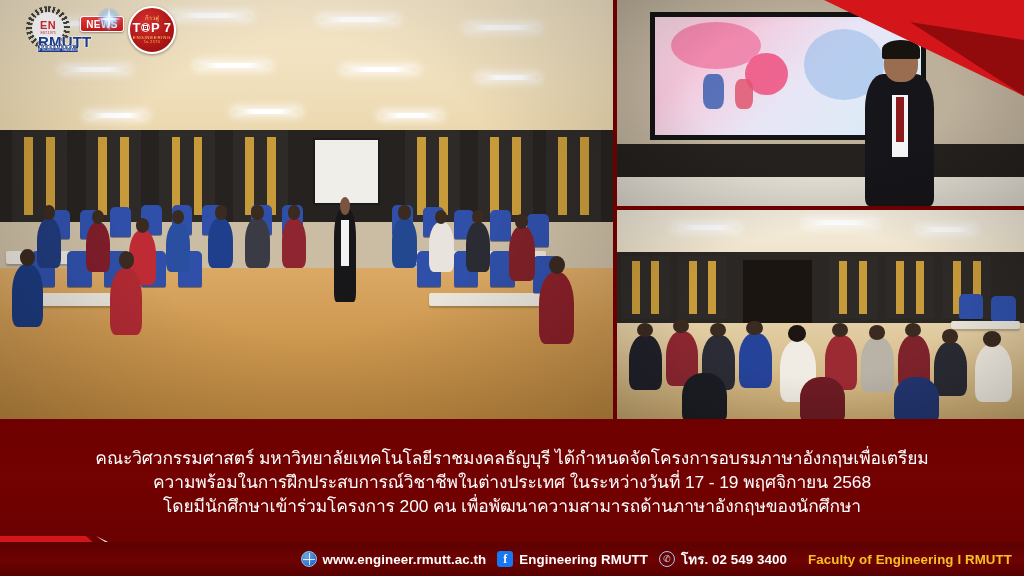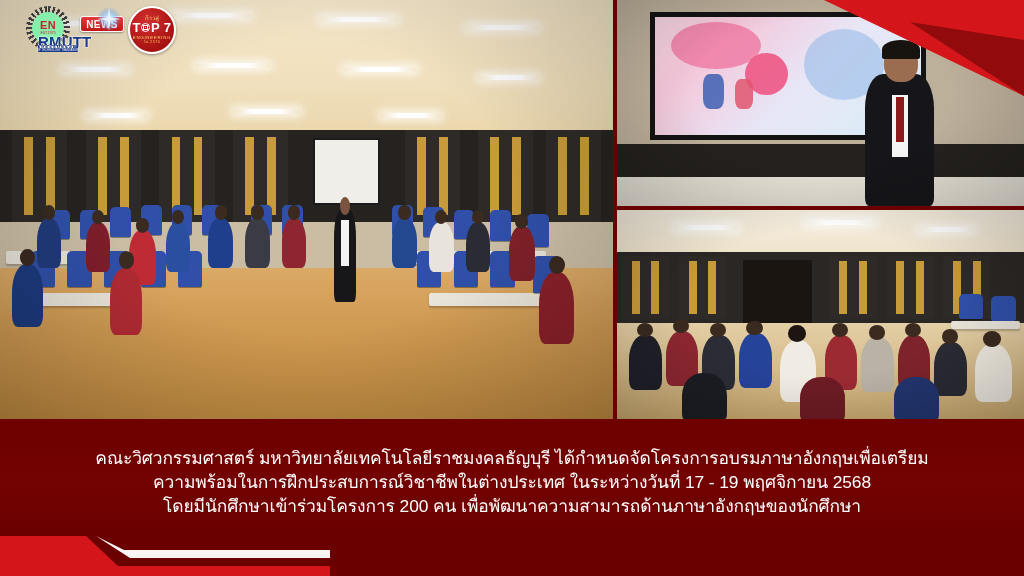--- a/index.html
+++ b/index.html
@@ -79,21 +79,21 @@
     #3d3d3d 84deg 91deg,transparent 91deg 98deg,#3d3d3d 98deg 105deg,transparent 105deg 112deg,
     #3d3d3d 112deg 119deg,transparent 119deg 126deg,#3d3d3d 126deg 133deg,transparent 133deg 140deg,
     #3d3d3d 140deg 147deg,transparent 147deg 154deg,#3d3d3d 154deg 161deg,transparent 161deg 168deg,
     #3d3d3d 168deg 175deg,transparent 175deg 182deg,#3d3d3d 182deg 189deg,transparent 189deg 196deg,
     #3d3d3d 196deg 203deg,transparent 203deg 210deg,#3d3d3d 210deg 217deg,transparent 217deg 224deg,
     #3d3d3d 224deg 231deg,transparent 231deg 238deg,#3d3d3d 238deg 245deg,transparent 245deg 252deg,
     #3d3d3d 252deg 259deg,transparent 259deg 266deg,#3d3d3d 266deg 273deg,transparent 273deg 280deg,
     #3d3d3d 280deg 287deg,transparent 287deg 294deg,#3d3d3d 294deg 301deg,transparent 301deg 308deg,
     #3d3d3d 308deg 315deg,transparent 315deg 322deg,#3d3d3d 322deg 329deg,transparent 329deg 336deg,
     #3d3d3d 336deg 343deg,transparent 343deg 350deg,#3d3d3d 350deg 357deg,transparent 357deg 360deg);}
-  .gear-inner{position:absolute;left:8px;top:5px;width:32px;height:32px;border-radius:50%;background:#86efac;
+  .gear-inner{position:absolute;left:8px;top:5px;width:32px;height:32px;border-radius:50%;background:#e5e5e5;
     display:flex;flex-direction:column;align-items:center;justify-content:center;}
   .gear-en{font-size:11px;font-weight:bold;color:#c1272d;line-height:1;letter-spacing:.3px;}
   .gear-est{font-size:3.5px;color:#c1272d;line-height:1;margin-top:1px;}
   .rmutt-word{position:absolute;left:14px;top:26px;font-size:15px;font-weight:bold;color:#1b3a87;
     text-shadow:0 0 2px #fff,0 0 2px #fff;letter-spacing:.2px;white-space:nowrap;}
   .rmutt-crown{position:absolute;left:14px;top:38px;width:40px;height:7px;background:#1b3a87;
     border-radius:1px;}
   .rmutt-crown:before{content:"";position:absolute;inset:1px 2px 4px 2px;
     background:repeating-linear-gradient(90deg,#fff 0 1px,transparent 1px 4px);}
   .rmutt-sub{position:absolute;left:13px;top:40px;width:42px;font-size:2.6px;color:#fff;
@@ -363,14 +363,31 @@
     <div class="cap-line">คณะวิศวกรรมศาสตร์ มหาวิทยาลัยเทคโนโลยีราชมงคลธัญบุรี ได้กำหนดจัดโครงการอบรมภาษาอังกฤษเพื่อเตรียม</div>
     <div class="cap-line">ความพร้อมในการฝึกประสบการณ์วิชาชีพในต่างประเทศ ในระหว่างวันที่ 17 - 19 พฤศจิกายน 2568</div>
     <div class="cap-line">โดยมีนักศึกษาเข้าร่วมโครงการ 200 คน  เพื่อพัฒนาความสามารถด้านภาษาอังกฤษของนักศึกษา</div>
   </div>
 
   <svg class="corner-bl" viewBox="0 0 330 40" preserveAspectRatio="none">
     <polygon points="0,0 0,40 330,40 330,30 118,30 86,0" fill="#d4161a"></polygon>
     <polygon points="96,0 130,22 330,22 330,14 124,14 96,0" fill="#ffffff" opacity=".96"></polygon>
   </svg>
 
+  <div class="footer">
+    <div class="f-item">
+      <span class="ic-globe"></span>
+      <span class="f-text">www.engineer.rmutt.ac.th</span>
+    </div>
+    <div class="f-item">
+      <span class="ic-fb">f</span>
+      <span class="f-text">Engineering RMUTT</span>
+    </div>
+    <div class="f-item">
+      <span class="ic-phone">✆</span>
+      <span class="f-text">โทร. 02 549 3400</span>
+    </div>
+    <div class="f-item" style="margin-left:10px;">
+      <span class="f-gold">Faculty of Engineering I RMUTT</span>
+    </div>
+  </div>
 
 </div>
 
 </body></html>

